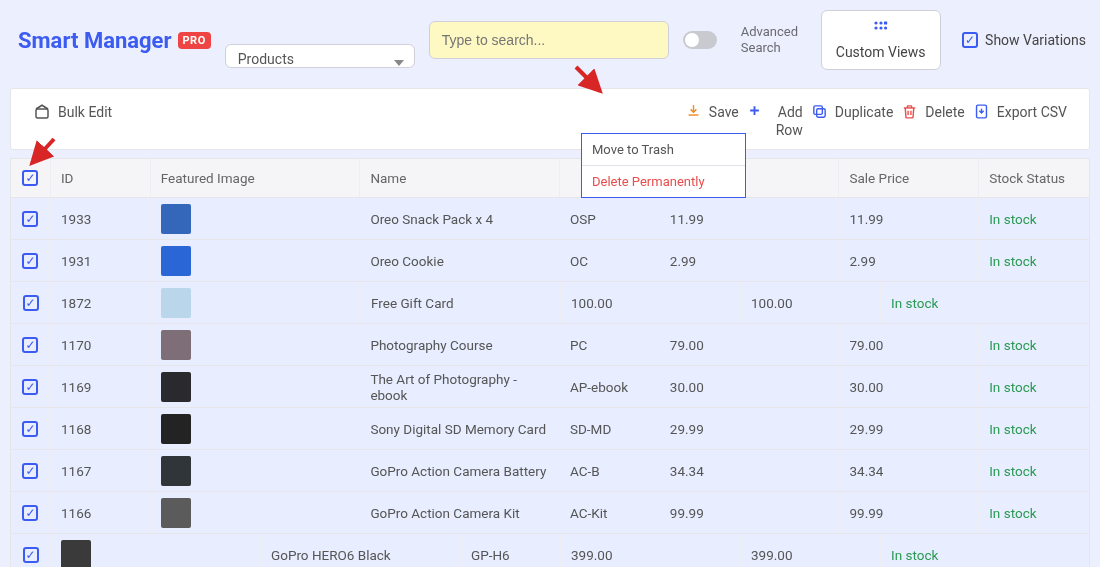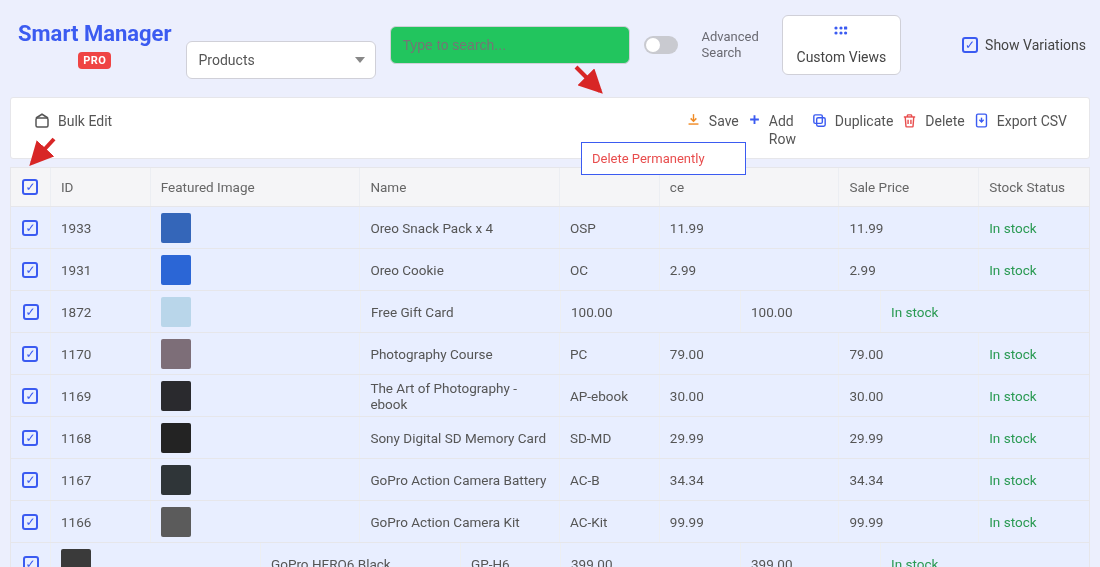--- a/index.html
+++ b/index.html
@@ -18,57 +18,56 @@
   gap: 14px;
   padding: 10px 14px 18px 18px;
 }
 .brand {
   font-size: 22px;
   font-weight: 700;
   color: #3b5bf1;
   display: flex;
   align-items: center;
   gap: 6px;
-  flex-direction: column;
 }
 .pro-badge {
   background: #ef4444;
   color: #fff;
   font-size: 11px;
   font-weight: 700;
   padding: 2px 5px;
   border-radius: 4px;
   letter-spacing: 0.5px;
 }
 .select-wrap {
   position: relative;
   width: 190px;
-  height: 38px;
+  height: 24px;
   background: #fff;
   border: 1px solid #d0d0d8;
   border-radius: 6px;
   display: flex;
-  align-items: center;
+  align-items: flex-end;
   padding: 0 12px;
   color: #555;
   margin-top: 31px;
 }
 .select-wrap .caret {
   position: absolute;
   right: 10px;
   top: 15px;
   width: 0; height: 0;
   border-left: 5px solid transparent;
   border-right: 5px solid transparent;
   border-top: 6px solid #888;
 }
 .search-wrap {
   width: 240px;
   height: 38px;
-  background: #22c55e;
+  background: #fef9c3;
   border: 1px solid #d0d0d8;
   border-radius: 6px;
   display: flex;
   padding: 0 12px;
 }
 .search-wrap input {
   border: none;
   outline: none;
   width: 100%;
   font-size: 14px;
@@ -154,21 +153,21 @@
   gap: 8px;
 }
 .tb-btn {
   display: flex;
   align-items: flex-start;
   gap: 7px;
   color: #555;
   cursor: pointer;
 }
 .tb-btn.delete { color: #555; }
-.tb-btn .lbl { line-height: 18px; }
+.tb-btn .lbl { line-height: 18px; text-align: right; }
 .tb-btn.addrow { display: flex; flex-direction: row; }
 .tb-btn.addrow .lbl { display: inline-block; width: 34px; }
 .icon { display: inline-flex; }
 
 .dropdown {
   position: absolute;
   left: 570px;
   top: 44px;
   width: 165px;
   background: #fff;
@@ -334,20 +333,21 @@
               <rect x="5" y="3" width="14" height="18" rx="2"></rect>
               <path d="M12 8v6"></path>
               <path d="M9 11l3 3 3-3"></path>
             </svg>
         </span>
         <span class="lbl">Export CSV</span>
       </div>
     </div>
 
     <div class="dropdown">
+      <div class="item">Move to Trash</div>
       <div class="item danger">Delete Permanently</div>
     </div>
   </div>
 </div>
 
 <div class="grid">
   <div class="grid-header">
     <div class="cell col-cb">
       <span class="checkbox-ctrl">✓</span>
     </div>

